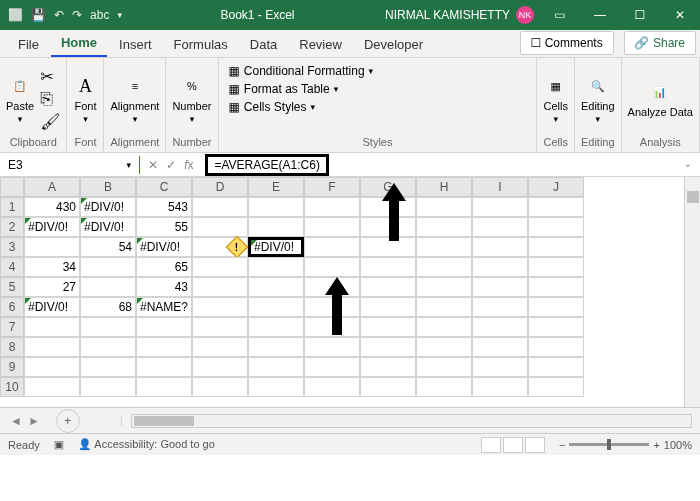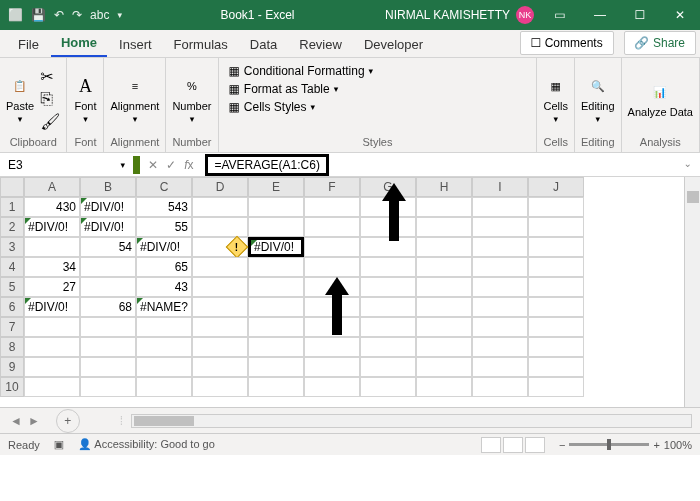--- a/index.html
+++ b/index.html
@@ -19,21 +19,21 @@
 .ribbon-tabs .right-btn { padding: 4px 10px; border: 1px solid #ccc; margin: 2px 4px; font-size: 12px; border-radius: 2px; background: #fff; }
 .ribbon { height: 95px; background: #f3f2f1; border-bottom: 1px solid #d4d4d4; display: flex; }
 .grp { border-right: 1px solid #d4d4d4; display: flex; flex-direction: column; justify-content: space-between; padding: 4px 6px 2px; }
 .grp .icons { display: flex; gap: 6px; align-items: center; flex: 1; }
 .grp .lbl { text-align: center; font-size: 11px; color: #666; padding-bottom: 2px; }
 .big-btn { display: flex; flex-direction: column; align-items: center; gap: 2px; font-size: 11px; }
 .icon-box { width: 24px; height: 24px; display: flex; align-items: center; justify-content: center; }
 .styles-list { font-size: 12px; display: flex; flex-direction: column; gap: 4px; padding: 2px 4px; }
 .styles-list div { display: flex; align-items: center; gap: 4px; }
 .namebox-row { height: 24px; display: flex; align-items: center; border-bottom: 1px solid #d4d4d4; font-size: 12px; }
-.namebox { width: 140px; border-right: 7px solid #4d7c0f; padding: 2px 8px; display: flex; justify-content: space-between; align-items: center; }
+.namebox { width: 140px; border-right: 1px solid #4d7c0f; padding: 2px 8px; display: flex; justify-content: space-between; align-items: center; }
 .fx-btns { display: flex; gap: 8px; padding: 0 8px; color: #888; align-items: center; }
 .fx-area { flex: 1; position: relative; padding: 0 4px; }
 .fx-formula { display: inline-block; padding: 1px 6px; border: 3px solid #000; font-size: 12px; background: #fff; }
 .fx-caret { position: absolute; right: 8px; top: 4px; color: #888; font-size: 10px; }
 .grid-area { position: relative; height: 230px; overflow: hidden; }
 .grid { display: grid; grid-template-columns: 24px repeat(10, 56px); grid-auto-rows: 20px; font-size: 12px; }
 .hdr, .rowhdr { background: #e6e6e6; border: 1px solid #ccc; display: flex; align-items: center; justify-content: center; color: #555; }
 .corner { background: #e6e6e6; border: 1px solid #ccc; }
 .cell { border: 1px solid #d4d4d4; padding: 1px 3px; display: flex; align-items: center; justify-content: flex-end; background: #fff; position: relative; }
 .cell.left { justify-content: flex-start; }

